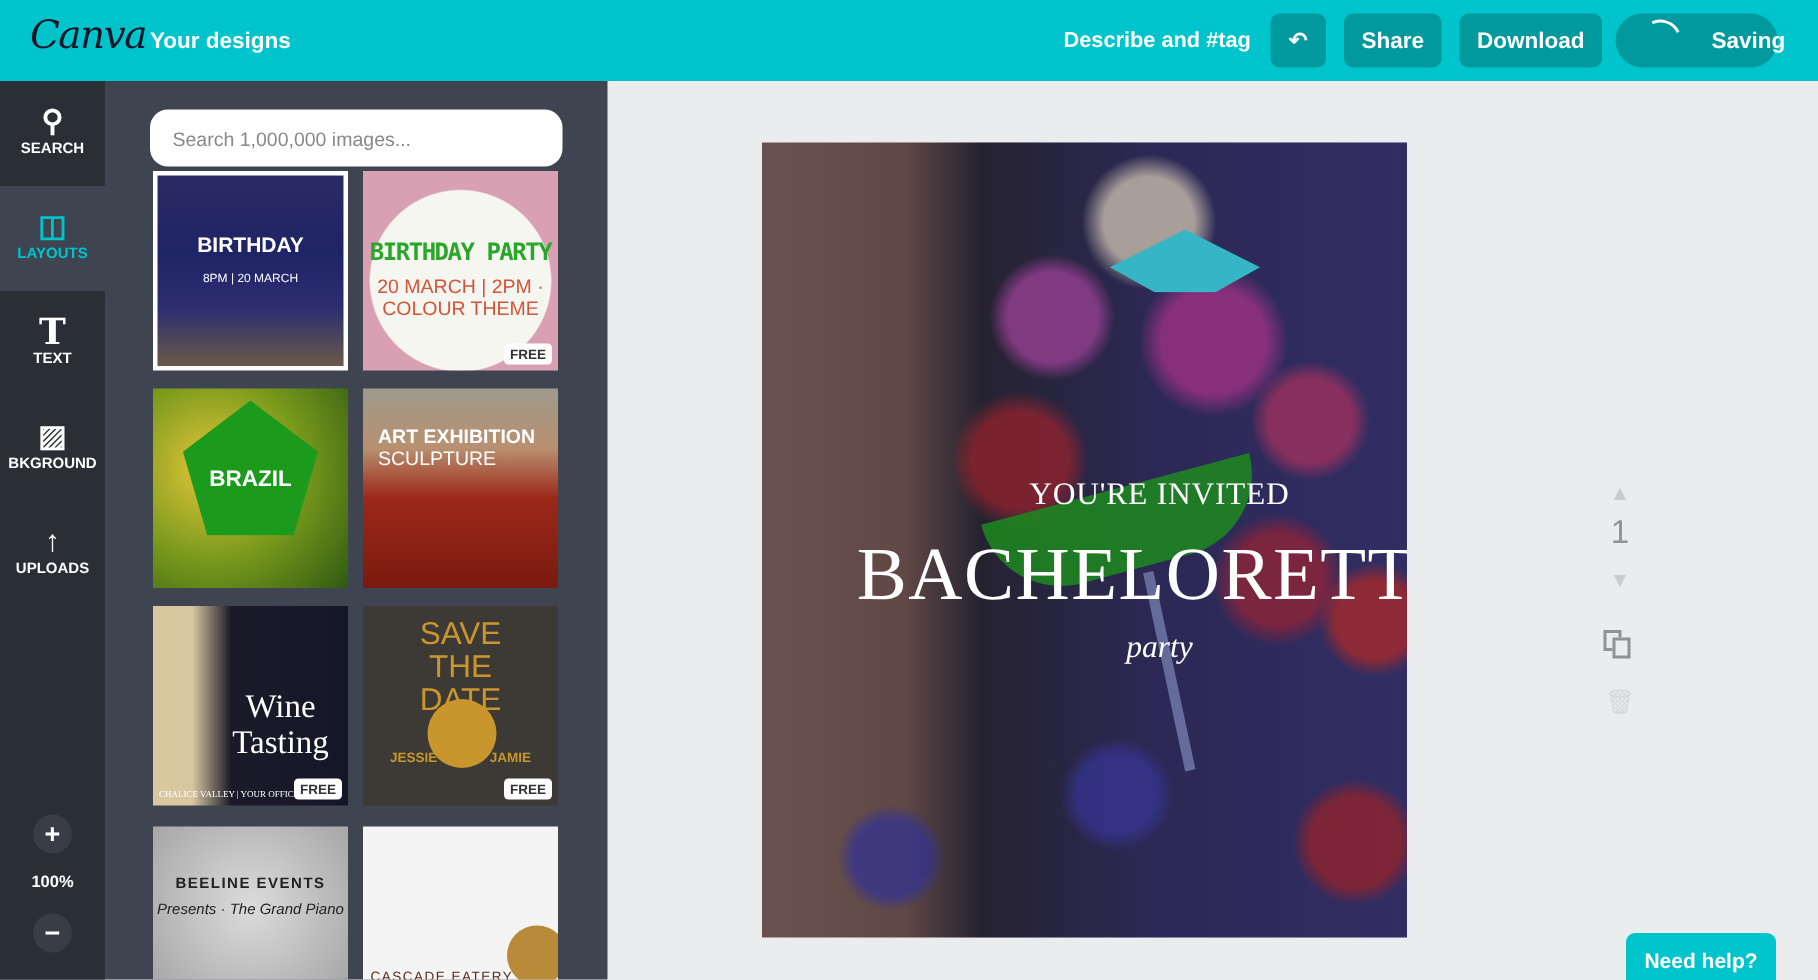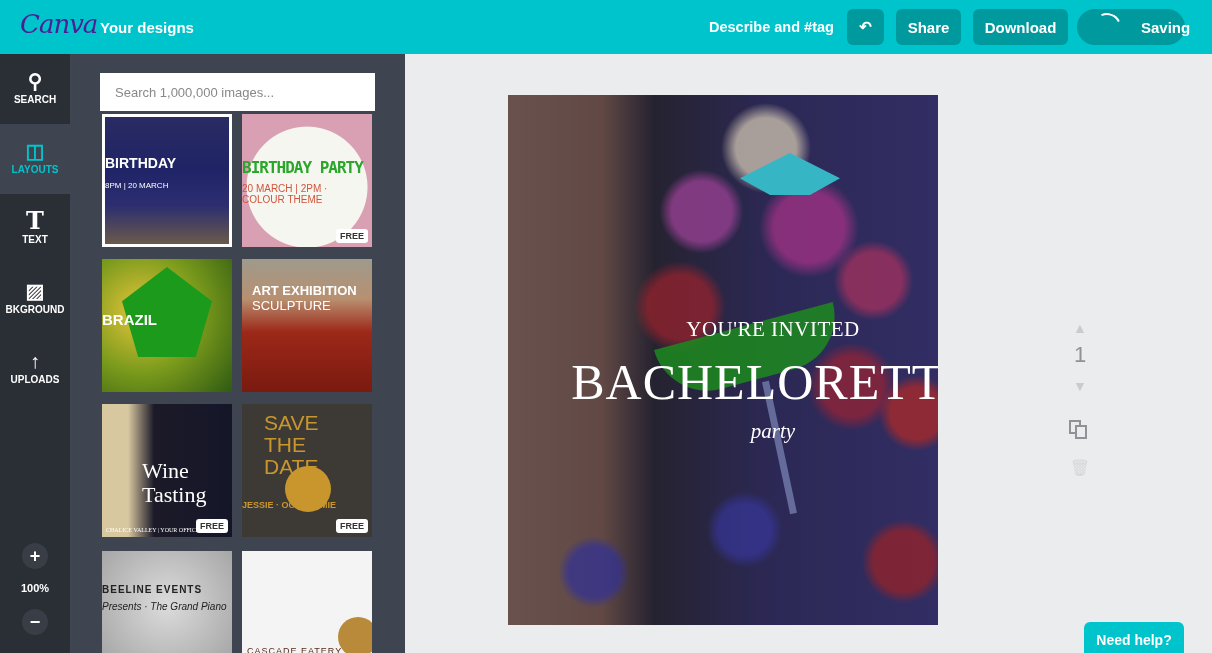--- a/index.html
+++ b/index.html
@@ -1,18 +1,18 @@
 <!DOCTYPE html>
 <html><head>
 <meta charset="utf-8">
 <style>
 *{box-sizing:border-box;margin:0;padding:0}
 html,body{width:1212px;height:653px;overflow:hidden;background:#ebecee;font-family:"Liberation Sans",sans-serif}
 .topbar{position:absolute;left:0;top:0;width:1212px;height:54px;background:#00c4cc;}
-.logo{position:absolute;left:20px;top:9px;font-family:"DejaVu Serif",serif;font-style:italic;font-size:26px;color:#4c1d95;letter-spacing:-1px}
+.logo{position:absolute;left:20px;top:9px;font-family:"DejaVu Serif",serif;font-style:italic;font-size:26px;color:#0f172a;letter-spacing:-1px}
 .your-designs{position:absolute;left:100px;top:19px;font-size:15px;color:#fff;font-weight:bold}
 .describe{position:absolute;left:709px;top:19px;font-size:14.5px;color:#fff;font-weight:bold}
 .tbtn{position:absolute;top:9px;height:36px;background:#009a9e;border-radius:6px;color:#fff;font-size:15px;font-weight:bold;display:flex;align-items:center;justify-content:center}
 .undo{left:847px;width:37px}
 .share{left:896px;width:65px}
 .download{left:973px;width:95px}
 .saving{left:1077px;width:108px;border-radius:18px;justify-content:flex-start;padding-left:64px}
 .spinner{position:absolute;left:16px;top:4px;width:28px;height:28px;border-radius:50%;border:2px solid transparent;border-top-color:#fff;transform:rotate(20deg)}
 
 .rail{position:absolute;left:0;top:54px;width:70px;height:599px;background:#2a2e35}
@@ -24,23 +24,23 @@
 .rail-text{top:140px}
 .rail-bkg{top:210px}
 .rail-uploads{top:280px}
 .rail-bg2{position:absolute;left:0;top:140px;width:70px;height:459px;background:#2a2e35;border-top-right-radius:8px}
 .zoom-btn{position:absolute;left:22px;width:26px;height:26px;border-radius:50%;background:#393e46;color:#fff;font-size:18px;font-weight:bold;text-align:center;line-height:26px}
 .zoom-in{top:489px}
 .zoom-out{top:555px}
 .zoom-pct{position:absolute;left:0;width:70px;top:528px;text-align:center;color:#fff;font-size:11px;font-weight:bold}
 
 .panel{position:absolute;left:70px;top:54px;width:335px;height:599px;background:#3e4551;overflow:hidden}
-.search{position:absolute;left:30px;top:19px;width:275px;height:38px;background:#fff;border-radius:0;border:none;padding-left:15px;font-size:13px;color:#666;font-family:"Liberation Sans",sans-serif}
+.search{position:absolute;left:30px;top:19px;width:275px;height:38px;background:#fff;border-radius:12px;border:none;padding-left:15px;font-size:13px;color:#666;font-family:"Liberation Sans",sans-serif}
 .search::placeholder{color:#888}
-.thumb{position:absolute;width:130px;height:133px;overflow:hidden;color:#fff;}
+.thumb{position:absolute;width:130px;height:133px;overflow:hidden;color:#fff;text-align:center}
 .free{position:absolute;right:4px;bottom:4px;background:#fff;color:#333;font-size:9px;font-weight:bold;padding:2px 4px;border-radius:3px}
 .t1{left:32px;top:60px;background:linear-gradient(180deg,#2a2b63 0%,#1f2466 40%,#2c2e70 70%,#6b5a4a 100%);border:3px solid #fff}
 .t2{left:172px;top:60px;background:radial-gradient(circle at 50% 55%,#f6f6f0 0 60px,#d9a0b4 61px)}
 .t3{left:32px;top:205px;background:radial-gradient(circle at 30% 40%,#e7c63a,#7a9a1c 50%,#2f5a12)}
 .t4{left:172px;top:205px;background:linear-gradient(180deg,#9e9a8c 0%,#b89070 30%,#9c2818 55%,#7a1a10 100%)}
 .t5{left:32px;top:350px;background:linear-gradient(90deg,#d8c8a0 0 20%,#1c1a28 40%,#141628 100%)}
 .t6{left:172px;top:350px;background:#3d3a36}
 .t7{left:32px;top:497px;background:radial-gradient(circle at 50% 40%,#dcdcdc,#9a9a9a)}
 .t8{left:172px;top:497px;background:#f4f4f4}
 
@@ -107,21 +107,21 @@
 </div>
 
 <div class="panel">
   <input class="search" placeholder="Search 1,000,000 images..." style="">
   <div class="thumb t1">
     <div style="margin-top:38px;font-size:14px;font-weight:bold">BIRTHDAY</div>
     <div style="margin-top:10px;font-size:8px">8PM | 20 MARCH</div>
   </div>
   <div class="thumb t2">
     <div style="margin-top:44px;font-size:16px;color:#2aa62a;font-family:'DejaVu Sans Mono',monospace;font-weight:bold;letter-spacing:-1px">BIRTHDAY PARTY</div>
-    <div style="margin-top:6px;font-size:10px;color:#d2553a">20 MARCH | 2PM · COLOUR THEME</div>
+    <div style="margin-top:6px;font-size:13px;color:#d2553a">20 MARCH | 2PM · COLOUR THEME</div>
     <span class="free">FREE</span>
   </div>
   <div class="thumb t3">
     <div style="position:absolute;left:20px;top:8px;width:90px;height:90px;background:#1c9a1c;clip-path:polygon(50% 0,100% 38%,82% 100%,18% 100%,0 38%)"></div>
     <div style="position:relative;margin-top:52px;font-size:15px;font-weight:bold">BRAZIL</div>
   </div>
   <div class="thumb t4" style="text-align:left;padding-left:10px">
     <div style="margin-top:24px;font-size:13px;font-weight:bold">ART EXHIBITION</div>
     <div style="font-size:13px">SCULPTURE</div>
   </div>

